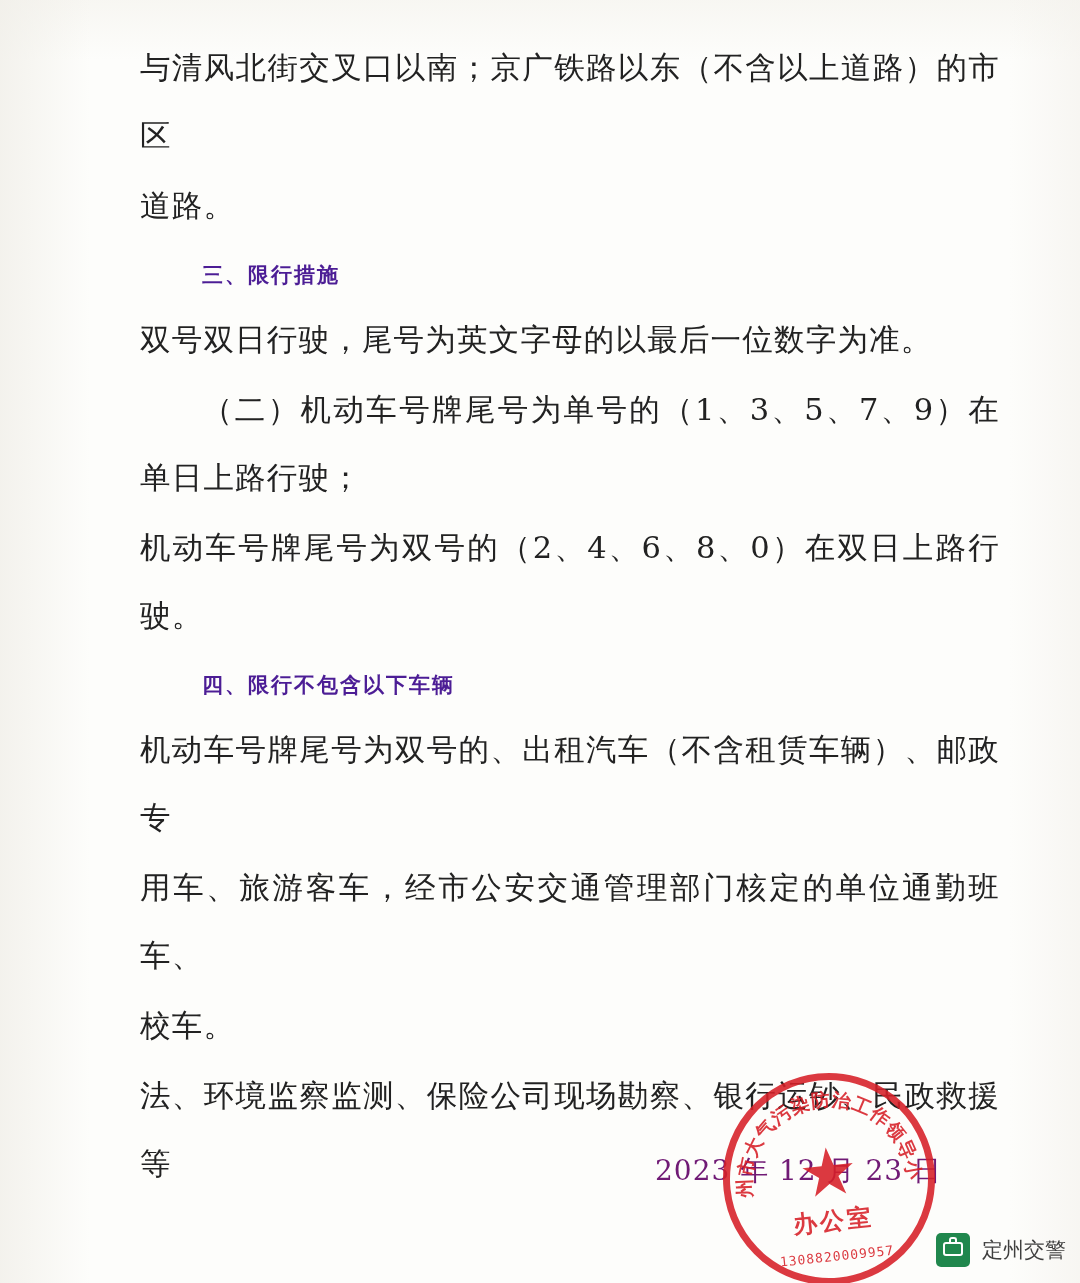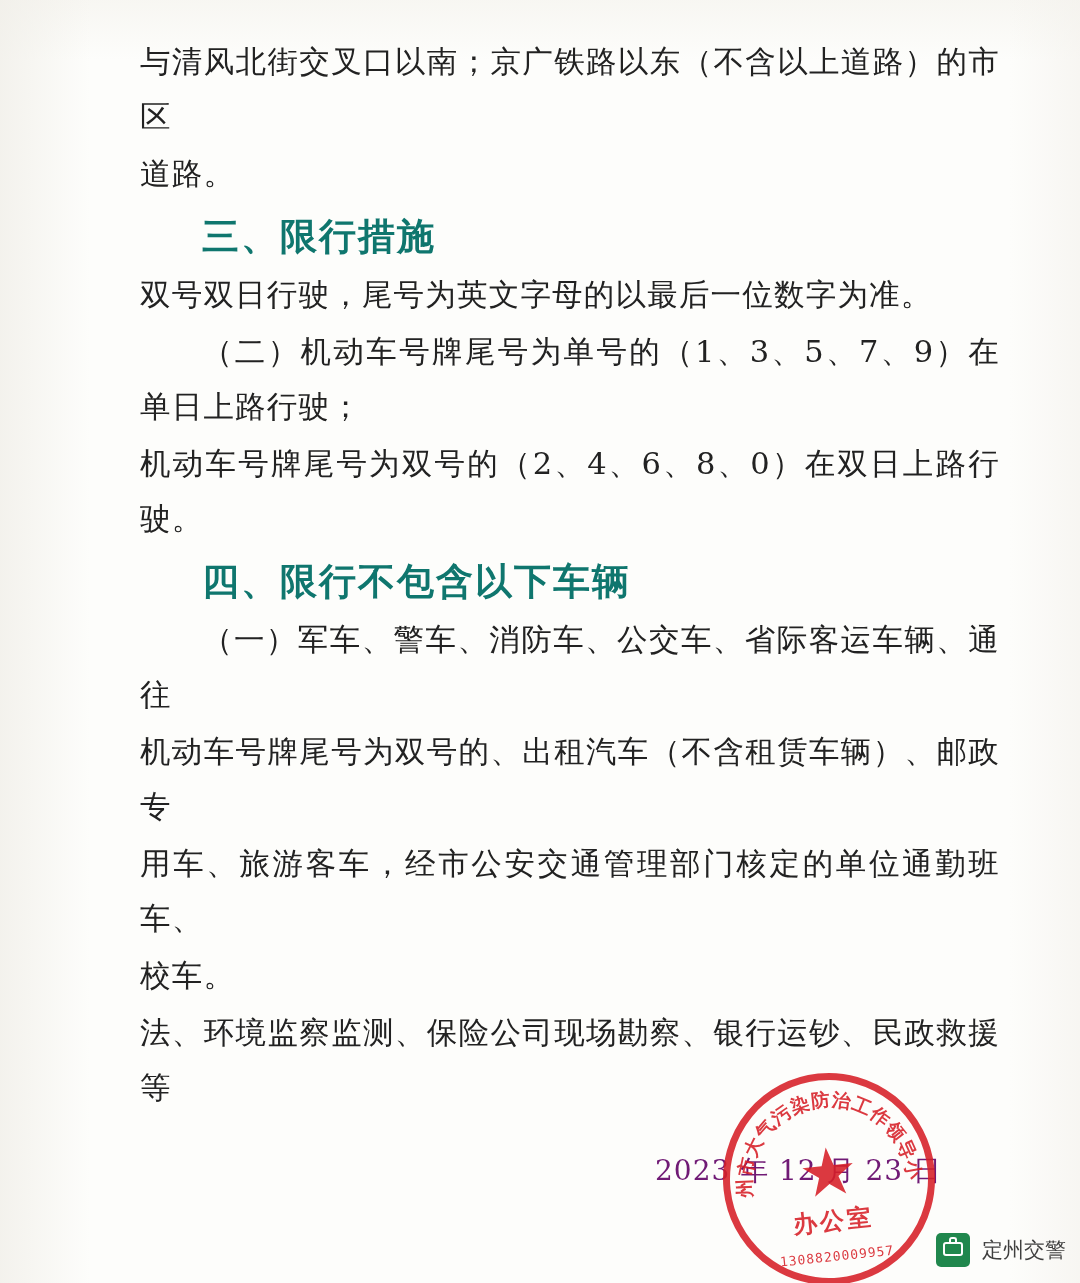--- a/index.html
+++ b/index.html
@@ -32,39 +32,39 @@
     pointer-events: none;
   }
   .doc-body {
     position: absolute;
     left: 140px;
     top: 34px;
     width: 860px;
   }
   .para {
     font-size: 30.5px;
-    line-height: 55px;
+    line-height: 68px;
     letter-spacing: 1.2px;
     color: #222;
     margin: 0 0 2px 0;
     text-align: justify;
     text-justify: inter-ideograph;
     word-break: break-all;
   }
   .para.indent {
     text-indent: 62px;
   }
   .heading {
-    font-size: 37px;
+    font-size: 21px;
     line-height: 58px;
     letter-spacing: 2px;
     font-weight: bold;
     text-indent: 62px;
     margin: 6px 0 2px 0;
-    color: #0f766e;
+    color: #4c1d95;
   }
 
   
   .date-line {
     position: absolute;
     left: 655px;
     top: 1152px;
     font-size: 28px;
     letter-spacing: 1px;
     color: #701a75;
@@ -194,21 +194,20 @@
 
     <h2 class="heading">三、限行措施</h2>
 
     <p class="para">双号双日行驶，尾号为英文字母的以最后一位数字为准。</p>
 
     <p class="para indent">（二）机动车号牌尾号为单号的（1、3、5、7、9）在单日上路行驶；</p>
     <p class="para">机动车号牌尾号为双号的（2、4、6、8、0）在双日上路行驶。</p>
 
     <h2 class="heading">四、限行不包含以下车辆</h2>
 
-    <p class="para indent">（一）军车、警车、消防车、公交车、省际客运车辆、通往</p>
     <p class="para">机动车号牌尾号为双号的、出租汽车（不含租赁车辆）、邮政专</p>
     <p class="para">用车、旅游客车，经市公安交通管理部门核定的单位通勤班车、</p>
     <p class="para">校车。</p>
 
     <p class="para">法、环境监察监测、保险公司现场勘察、银行运钞、民政救援等</p>
 
   </div>
 
   <div class="date-line">2023 年 12 月 23 日</div>
 

